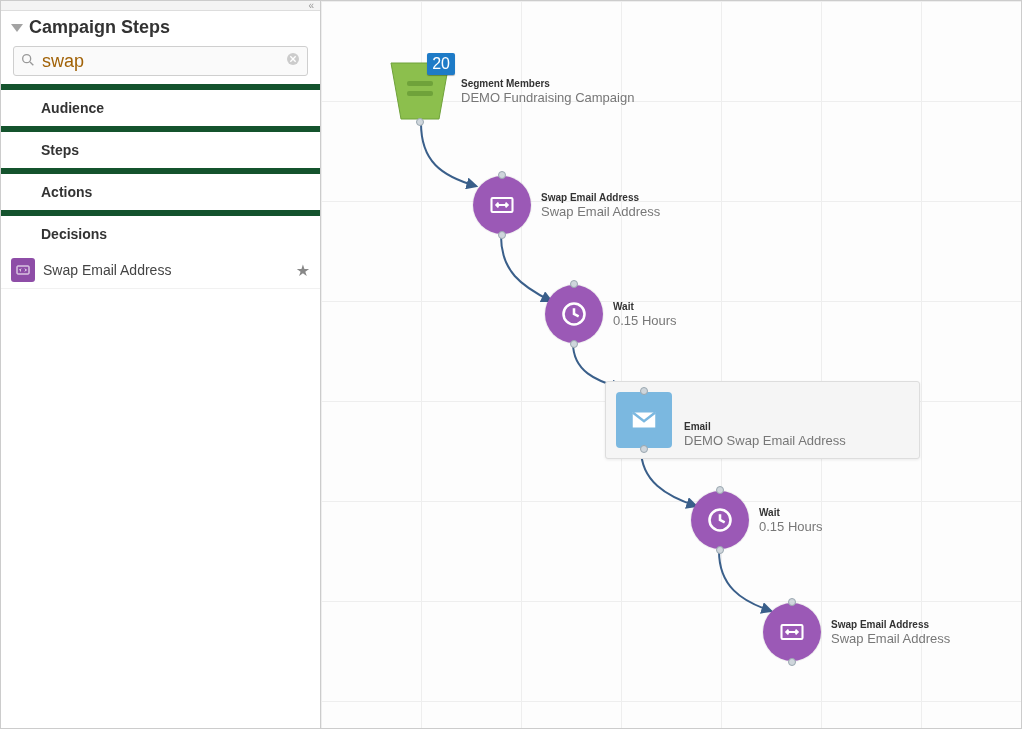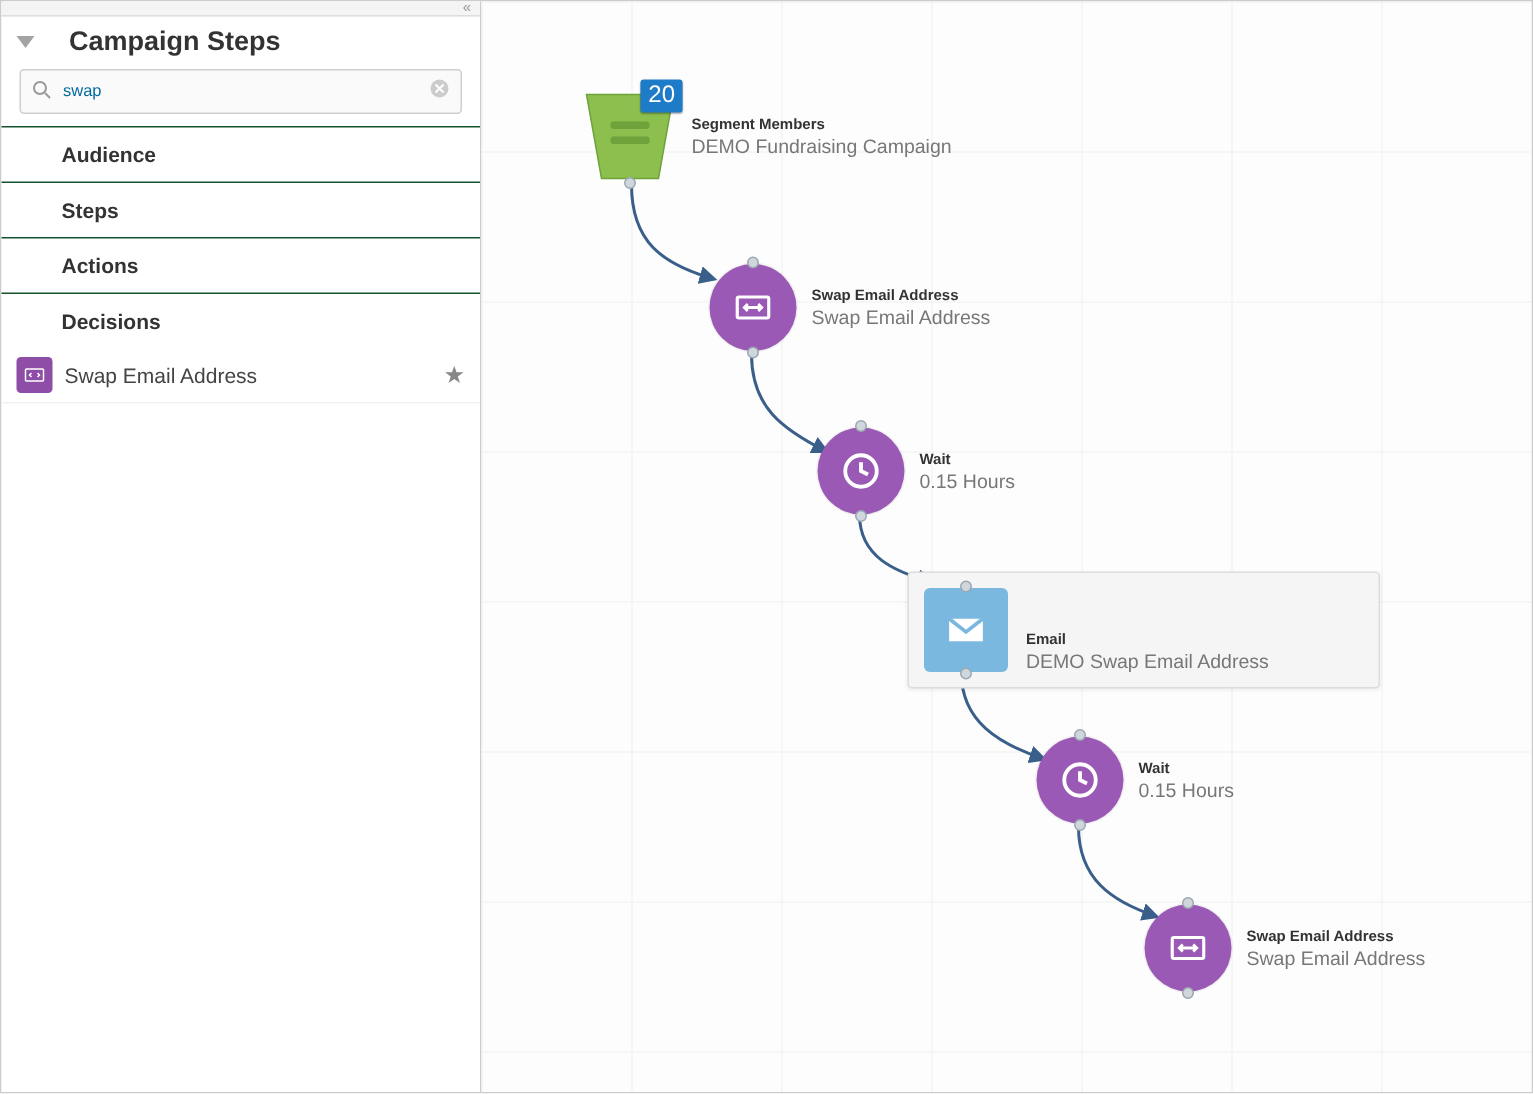--- a/index.html
+++ b/index.html
@@ -33,21 +33,21 @@
     display: flex;
     justify-content: flex-end;
     align-items: center;
     padding-right: 6px;
     cursor: pointer;
   }
   .collapse-bar span { color: #999; font-size: 10px; line-height: 1; }
   .panel-header {
     display: flex;
     align-items: center;
-    gap: 25px;
+    gap: 8px;
     padding: 6px 12px 8px 12px;
   }
   .panel-header .tri {
     width: 0; height: 0;
     border-left: 8px solid #666;
     border-top: 6px solid transparent;
     border-bottom: 6px solid transparent;
     transform: rotate(90deg);
     opacity: 0.6;
   }
@@ -67,32 +67,32 @@
     background: #fafafa;
     height: 30px;
     padding: 0 6px;
   }
   .search-box svg { flex: 0 0 auto; }
   .search-box input {
     flex: 1;
     border: none;
     outline: none;
     background: transparent;
-    font-size: 11px;
-    color: #0369a1;
+    font-size: 18px;
+    color: #a16207;
     padding: 0 6px;
   }
   .search-clear {
     color: #bbb;
     cursor: pointer;
     font-size: 16px;
   }
   .cat-item {
     padding: 10px 14px 10px 40px;
-    border-top: 1px solid #14532d;
+    border-top: 6px solid #14532d;
     font-weight: bold;
     color: #333;
     cursor: pointer;
     font-size: 14px;
   }
   .cat-item:last-of-type { border-bottom: 1px solid #eee; }
   .step-item {
     display: flex;
     align-items: center;
     padding: 6px 10px;

